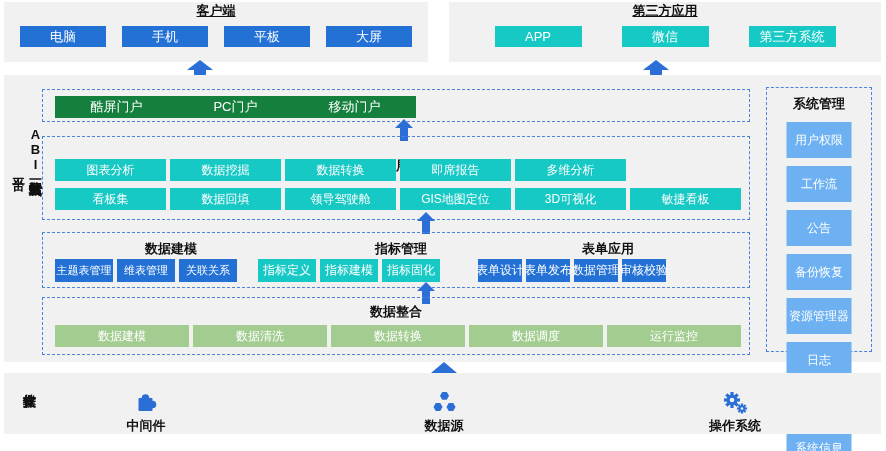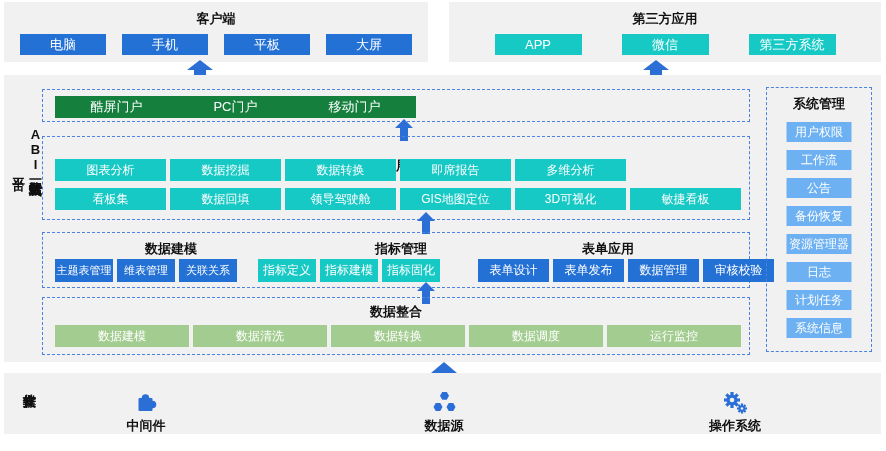--- a/index.html
+++ b/index.html
@@ -5,21 +5,21 @@
   html,body{margin:0;padding:0;}
   body{
     width:886px;height:451px;position:relative;overflow:hidden;background:#ffffff;
     font-family:"Liberation Sans","DejaVu Sans",sans-serif;color:#111;
   }
   .panel{position:absolute;background:#f1f1f1;}
   .sec-title{font-weight:bold;font-size:13px;color:#111;text-align:center;}
   
   #client{left:4px;top:2px;width:424px;height:60px;}
   #third{left:449px;top:2px;width:432px;height:60px;}
-  .top-title{margin-top:8px;}
+  .top-title{text-decoration:underline;}
   .top-row{display:flex;justify-content:center;margin-top:6px;}
   #client .top-row{gap:16px;}
   #third .top-row{gap:40px;}
   .btn{color:#fff;font-size:12px;display:flex;align-items:center;justify-content:center;white-space:nowrap;}
   .top-btn{width:86px;height:21px;font-size:13px;}
   #third .top-btn{width:87px;}
   .blue{background:#2471d6;}
   .teal{background:#17c9c5;}
   .green{background:#a3cd90;}
   .lblue{background:#6db1f2;}
@@ -37,29 +37,29 @@
   #analysis-row2{top:51px;}
   .row6 .btn{width:111px;height:22px;}
   #modeling-box{left:38px;top:157px;width:708px;height:56px;padding-left:12px;}
   .grp-title{position:absolute;top:7px;transform:translateX(-50%);font-weight:bold;font-size:13px;white-space:nowrap;}
   .grp-row{position:absolute;top:26px;display:flex;gap:4px;}
   #grp-modeling{left:12px;}
   #grp-metrics{left:215px;}
   #grp-forms{left:435px;}
   #grp-modeling .btn{width:58px;height:23px;font-size:11px;}
   #grp-metrics .btn{width:58px;height:23px;}
-  #grp-forms .btn{width:71px;height:23px;}
+  #grp-forms .btn{width:44px;height:23px;}
   #integration-box{left:38px;top:222px;width:708px;height:58px;}
   #integration-box .sec-title{margin-top:5px;}
   #integration-row{position:absolute;left:12px;top:27px;display:flex;gap:4px;}
   #integration-row .btn{width:134px;height:22px;}
   #system-box{left:762px;top:12px;width:106px;height:265px;}
   #system-box .sec-title{margin-top:7px;}
   .sys-col{position:absolute;top:34px;left:50%;transform:translateX(-50%);display:flex;flex-direction:column;gap:8px;}
-  .sys-col .btn{width:65px;height:20px;}
+  .sys-col .btn{width:65px;height:36px;}
   
   .v-label{position:absolute;writing-mode:vertical-rl;text-orientation:upright;font-weight:bold;font-size:13px;color:#111;line-height:14px;}
   #side-main{left:24px;top:52px;}
   #side-sub{left:7px;top:92px;}
   #support-label{left:18px;top:11px;}
   
   .arrow{position:absolute;line-height:0;}
   .arrow svg{display:block;}
   .icon-fill{fill:#2b6fd6;}
   .hole{fill:#f1f1f1;}

